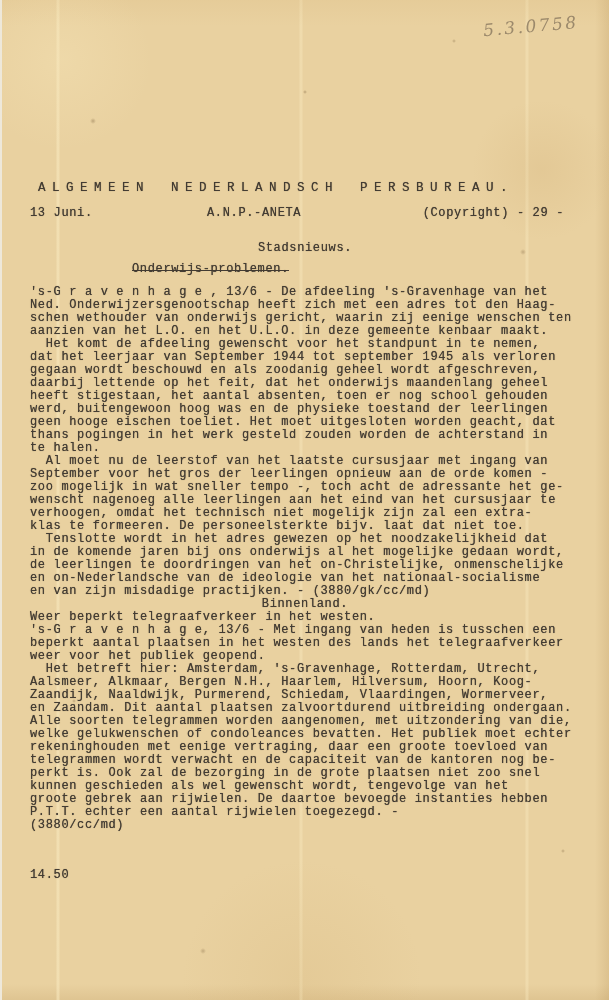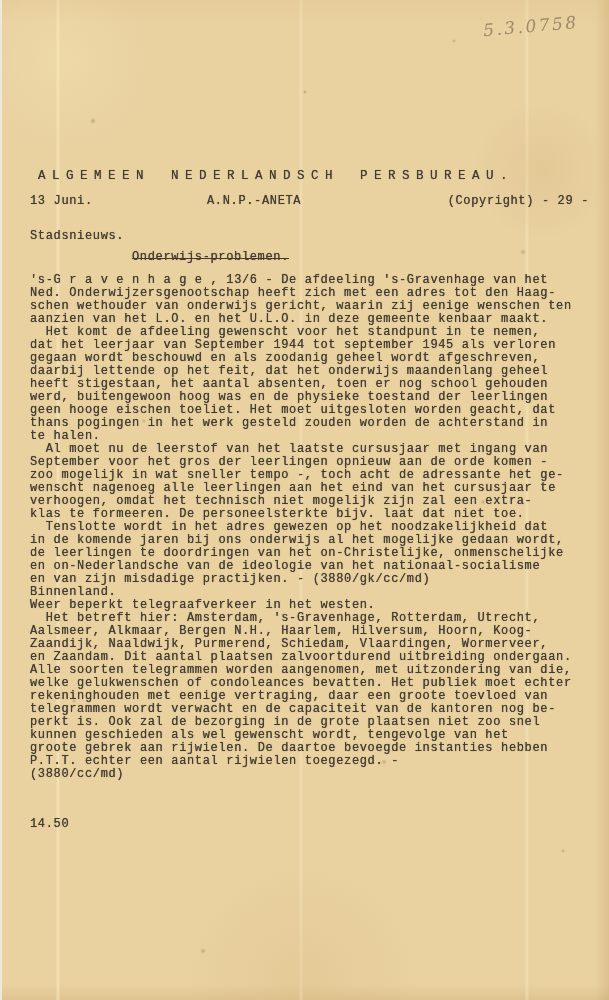--- a/index.html
+++ b/index.html
@@ -27,35 +27,35 @@
       linear-gradient(180deg, rgba(214,180,120,.18) 0, rgba(0,0,0,0) 26px),
       linear-gradient(90deg,  rgba(0,0,0,0) 0 54px, rgba(249,234,192,.55) 55px 57px, rgba(0,0,0,0) 58px 100%),
       linear-gradient(90deg,  rgba(0,0,0,0) 0 297px, rgba(249,234,192,.40) 298px 300px, rgba(0,0,0,0) 301px 100%),
       linear-gradient(90deg,  rgba(0,0,0,0) 0 523px, rgba(249,234,192,.40) 524px 526px, rgba(0,0,0,0) 527px 100%),
       linear-gradient(270deg, rgba(176,138,80,.22) 0, rgba(0,0,0,0) 14px),
       linear-gradient(0deg,   rgba(176,138,80,.18) 0, rgba(0,0,0,0) 16px);
     font-family:"Liberation Mono","DejaVu Sans Mono",monospace;
     color:#433c33;
   }
   .content {
-    position:absolute; left:0; top:0; right:0;
-    padding:0 20px 0 28px;
+    position:absolute; left:0; top:0; right:9px;
+    padding:12px 20px 0 28px;
     font-size:12px; line-height:13px; letter-spacing:.65px;
     text-shadow:0 0 .7px rgba(62,54,44,.85);
   }
   .agency {
     margin:170px 0 0 8px;
     font-size:12.5px;
     letter-spacing:6.5px; word-spacing:7px;
     white-space:nowrap;
   }
   .meta-row { display:flex; margin-top:12px; align-items:baseline; }
   .meta-date { width:177px; }
-  .meta-copyright { margin-left:auto; }
-  .section-label { margin-top:22px; }
+  .meta-copyright { margin-left:auto; margin-right:16px; }
+  .section-label { margin-top:22px;text-align:center; }
   .titles { margin:8px 0 10px 102px; }
   .struck {
     background:linear-gradient(currentColor,currentColor) no-repeat 0 66%/100% 1.3px;
   }
   .body-par { margin:0; white-space:pre; }
   .article-1 { margin-top:10px; }
   .label-binnenland { margin-top:0; }
   .title-binnenland { }
   .footer-time { margin-top:37px; }
   .annotation {
@@ -116,20 +116,23 @@
 de leerlingen te doordringen van het on-Christelijke, onmenschelijke
 en on-Nederlandsche van de ideologie van het nationaal-socialisme
 en van zijn misdadige practijken. - (3880/gk/cc/md)</p>
     </div>
 
     <div class="section-label label-binnenland">Binnenland.</div>
 
     <div class="title-binnenland">Weer beperkt telegraafverkeer in het westen.</div>
 
     <div>
+      <p class="body-par">'s-G r a v e n h a g e, 13/6 - Met ingang van heden is tusschen een
+beperkt aantal plaatsen in het westen des lands het telegraafverkeer
+weer voor het publiek geopend.</p>
       <p class="body-par">  Het betreft hier: Amsterdam, 's-Gravenhage, Rotterdam, Utrecht,
 Aalsmeer, Alkmaar, Bergen N.H., Haarlem, Hilversum, Hoorn, Koog-
 Zaandijk, Naaldwijk, Purmerend, Schiedam, Vlaardingen, Wormerveer,
 en Zaandam. Dit aantal plaatsen zalvoortdurend uitbreiding ondergaan.
 Alle soorten telegrammen worden aangenomen, met uitzondering van die,
 welke gelukwenschen of condoleances bevatten. Het publiek moet echter
 rekeninghouden met eenige vertraging, daar een groote toevloed van
 telegrammen wordt verwacht en de capaciteit van de kantoren nog be-
 perkt is. Ook zal de bezorging in de grote plaatsen niet zoo snel
 kunnen geschieden als wel gewenscht wordt, tengevolge van het

